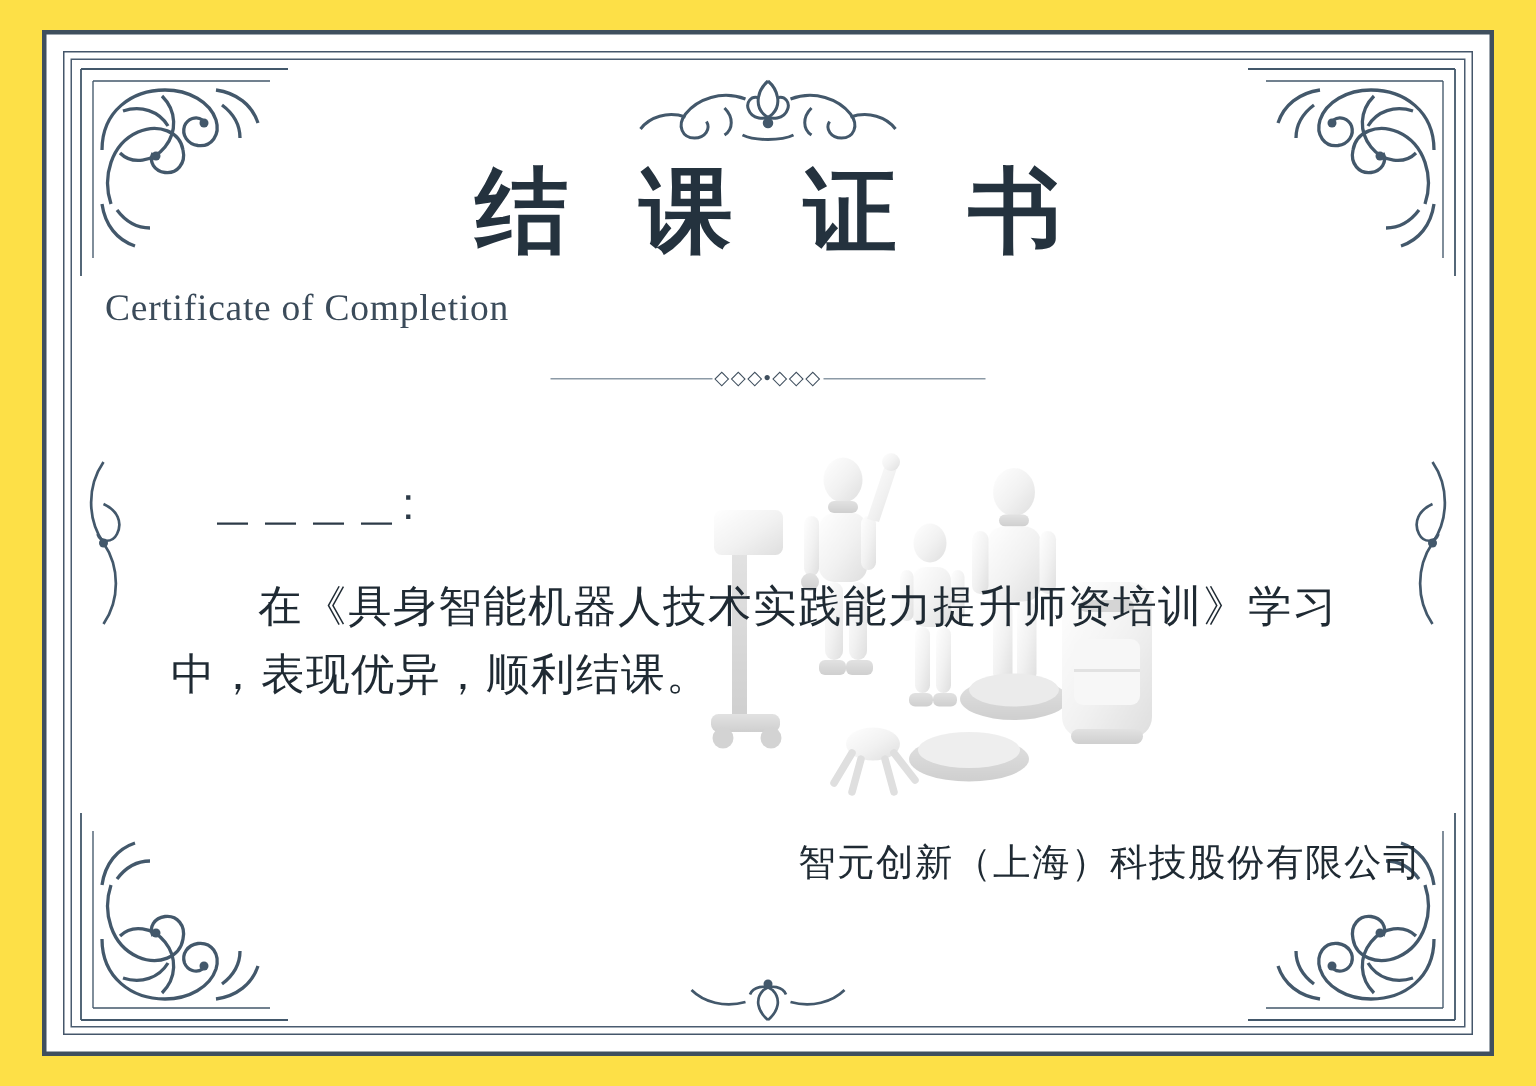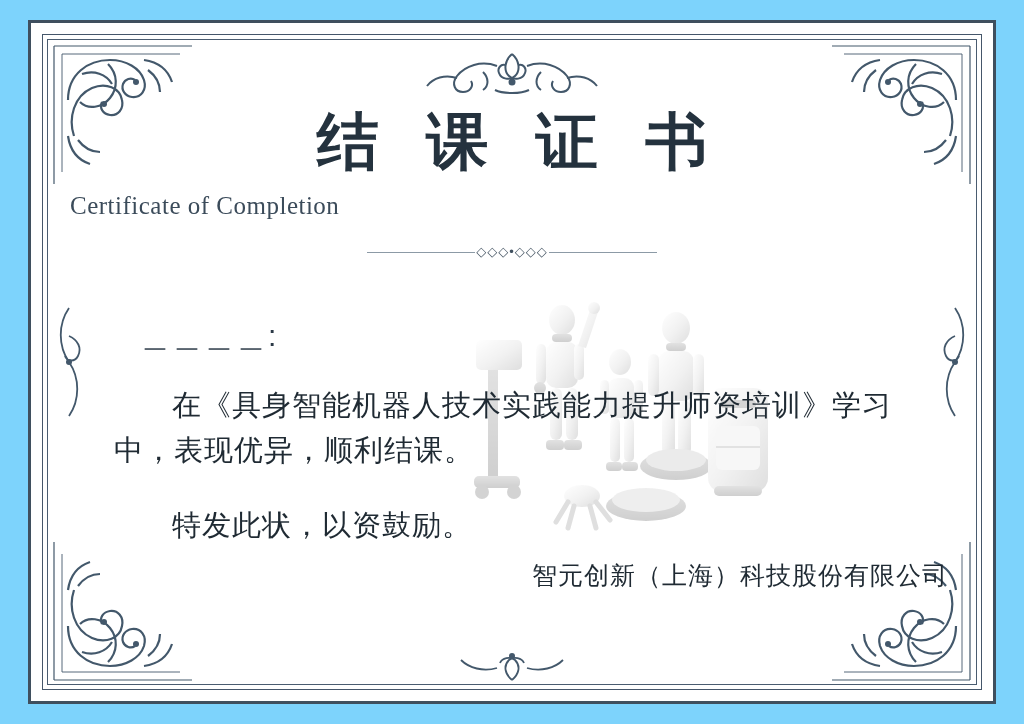--- a/index.html
+++ b/index.html
@@ -12,21 +12,21 @@
     background: #f7ece5;
     font-family: "Liberation Sans", sans-serif;
     overflow: hidden;
   }
 
   .certificate {
     position: absolute;
     left: 0; top: 0;
     width: 1024px;
     height: 724px;
-    background: #7dd3fc;
+    background: #fde047;
   }
 
   
   .outer-frame {
     position: absolute;
     left: 28px; top: 20px;
     width: 968px;
     height: 684px;
     border: 3px solid #3f4f5e;
     background: #ffffff;
@@ -405,21 +405,20 @@
     <div class="divider">
       <span class="line l"></span>
       <span class="diamonds">◇◇◇•◇◇◇</span>
       <span class="line r"></span>
     </div>
 
     <div class="recipient">＿＿＿＿:</div>
 
     <div class="body-text">
       <p class="p1">在《具身智能机器人技术实践能力提升师资培训》学习中，表现优异，顺利结课。</p>
-      <p class="p2">特发此状，以资鼓励。</p>
     </div>
 
     <div class="signature">
       <div class="line1">智元创新（上海）科技股份有限公司</div>
     </div>
 
   </div>
 </div>
 
 </body></html>

